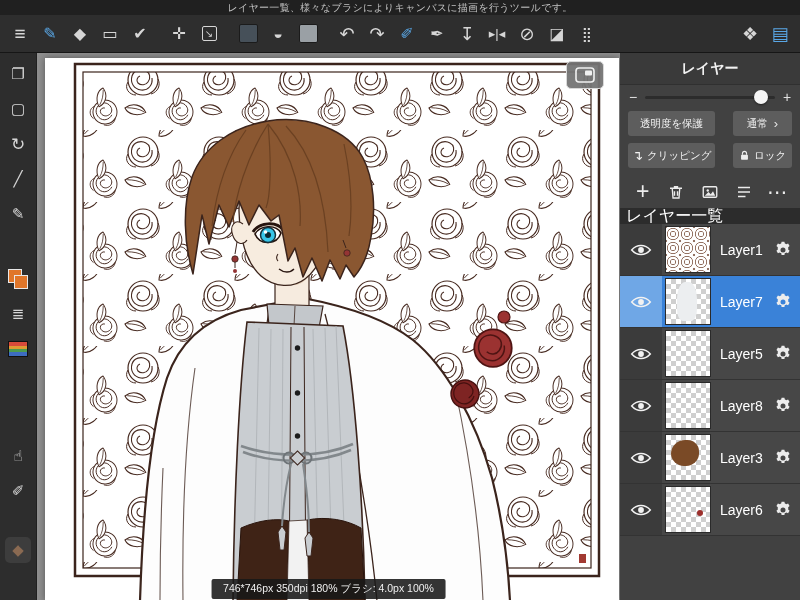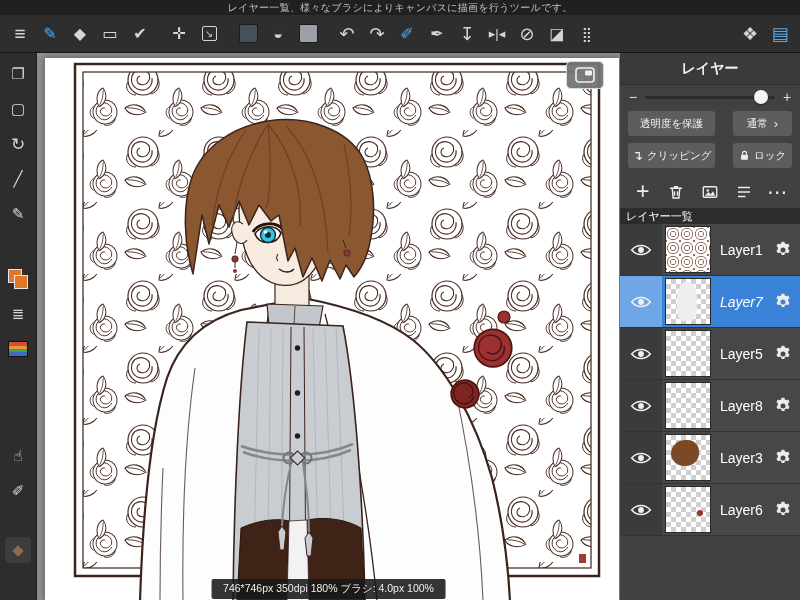--- a/index.html
+++ b/index.html
@@ -59,26 +59,26 @@
   .slider-knob{position:absolute;right:7px;top:-6px;width:14px;height:14px;border-radius:50%;
     background:#f6f6f6;box-shadow:0 1px 2px rgba(0,0,0,.5);}
   .btn-row{display:flex;gap:18px;margin:0 8px 7px 8px;}
   .panel-btn{background:#5d5d5d;border-radius:3px;color:#f2f2f2;font-size:10.5px;height:25px;
     display:flex;align-items:center;justify-content:center;gap:4px;padding:0 4px;white-space:nowrap;}
   .panel-btn.wide{flex:1.55;} .panel-btn.narrow{flex:1;text-align:center;}
   .chev{font-size:13px;color:#e5e5e5;margin-left:2px;}
   .clip-glyph{font-size:13px;}
   .action-row{display:flex;align-items:center;justify-content:space-around;height:33px;padding:0 6px;}
   .action-icon{color:#ececec;font-size:20px;display:flex;align-items:center;justify-content:center;width:26px;}
-  .list-header{background:#2c2c2c;height:16px;line-height:16px;font-size:11px;color:#fff;padding-left:6px;}
+  .list-header{background:#2c2c2c;height:16px;line-height:16px;font-size:16px;color:#fff;padding-left:6px;}
   .layer-list{flex:1;overflow:hidden;}
   .layer-row{display:flex;align-items:center;height:51px;background:#474747;border-bottom:1px solid #333;}
   .eye-cell{width:42px;height:100%;display:flex;align-items:center;justify-content:center;
     background:#3b3b3b;flex:none;}
-  .layer-row.selected{background:#3a82d8;font-style:italic;}
+  .layer-row.selected{background:#3a82d8;}
   .layer-row.selected .eye-cell{background:#6fa7e6;}
   .thumb{width:44px;height:45px;margin-left:3px;border:1px solid #2a2a2a;position:relative;
     overflow:hidden;flex:none;background-color:#fff;
     background-image:
       linear-gradient(45deg,#cfcfcf 25%,transparent 25%,transparent 75%,#cfcfcf 75%),
       linear-gradient(45deg,#cfcfcf 25%,transparent 25%,transparent 75%,#cfcfcf 75%);
     background-position:0 0,5px 5px;background-size:10px 10px;}
   .thumb-lineart{background:repeating-radial-gradient(circle,#ffffff 0,#ffffff 2px,#86604e 2.6px,#ffffff 3.4px,#ffffff 5px,#86604e 5.6px,#ffffff 6.5px) 0 0/14px 14px #fff;}
   .thumb::after{content:"";position:absolute;}
   .thumb-shirt::after{left:24%;top:6%;width:46%;height:88%;background:#eceef0;border-radius:42% 42% 30% 30%;}

